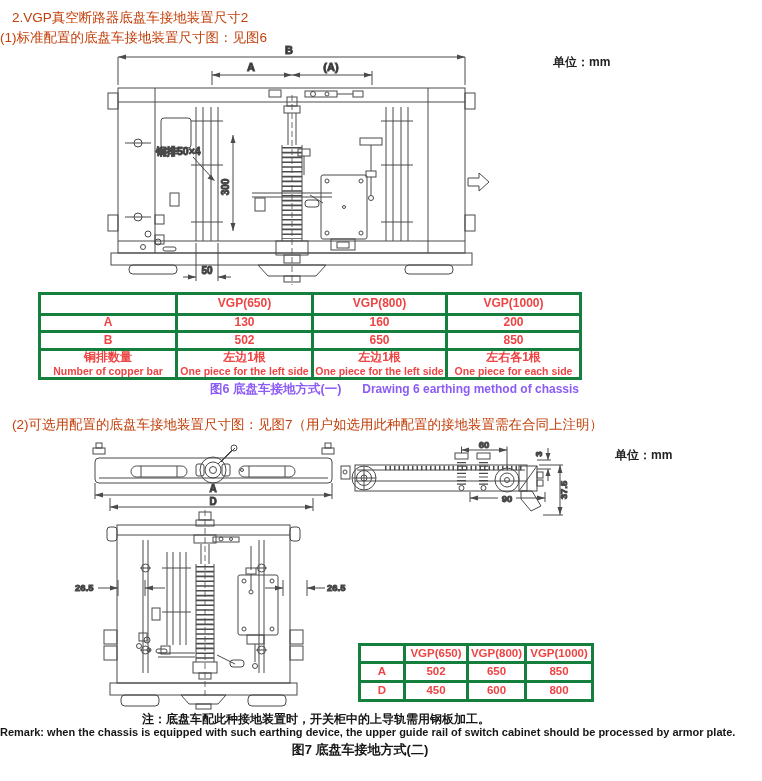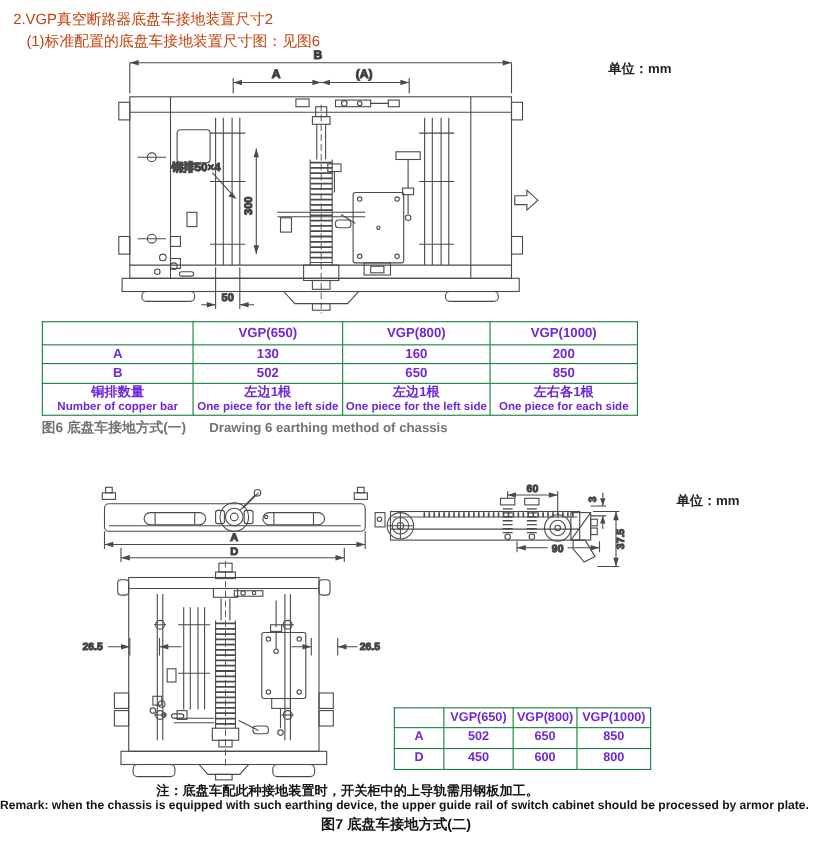--- a/index.html
+++ b/index.html
@@ -1,44 +1,44 @@
 <!DOCTYPE html>
 <html><head>
 <meta charset="utf-8">
 <style>
   html,body{margin:0;padding:0;background:#ffffff;}
   #page{position:relative;width:762px;height:781px;background:#ffffff;overflow:hidden;
         font-family:"Liberation Sans",sans-serif;color:#3f3f3f;}
   .abs{position:absolute;}
   .para{font-size:13.5px;color:#c2410c;white-space:nowrap;}
-  .cap{font-weight:bold;color:#737373;text-align:left;}
+  .cap{font-weight:bold;color:#8b5cf6;text-align:right;}
   table{border-collapse:collapse;table-layout:fixed;}
-  td,th{border:1px solid #15803d;text-align:center;vertical-align:middle;
-        padding:0;font-weight:bold;color:#6d28d9;line-height:1.15;}
+  td,th{border:3px solid #15803d;text-align:center;vertical-align:middle;
+        padding:0;font-weight:bold;color:#ef4444;line-height:1.15;}
   #t6{width:541px;font-size:12px;}
   #t6 .hrow{height:21px;}
   #t6 .r1{height:17px;}
   #t6 .r2{height:18px;}
   #t6 .r3{height:29px;margin-top:12px;}
   #t6 .sub{font-size:10.5px;display:block;}
   #t6 .main{font-size:12px;display:block;}
   #t7{width:233px;font-size:11.5px;}
   #t7 .hrow{height:18px;}
   #t7 .r{height:19px;}
   svg{display:block;}
   svg text{font-family:"Liberation Sans",sans-serif;fill:#222222;font-weight:bold;}
   .note{font-weight:bold;color:#161616;text-align:center;white-space:nowrap;}
 </style>
 </head>
 <body>
 
 <div id="page">
 
   <div class="abs para" style="left:12px;top:9px;">2.VGP真空断路器底盘车接地装置尺寸2</div>
-  <div class="abs para" style="left:24px;top:29px;">(1)标准配置的底盘车接地装置尺寸图：见图6</div>
+  <div class="abs para" style="left:0;top:29px;">(1)标准配置的底盘车接地装置尺寸图：见图6</div>
 
   <svg class="abs" style="left:55px;top:45px;" width="650" height="245" viewBox="0 0 650 245">
     <g stroke="#4a4a4a" stroke-width="1" fill="none">
 
       <g>
         <path d="M63,40 V12 M410,40 V12 M63,12 H410"></path>
         <polygon points="63,12 71,9.5 71,14.5" fill="#4a4a4a" stroke="none"></polygon>
         <polygon points="410,12 402,9.5 402,14.5" fill="#4a4a4a" stroke="none"></polygon>
       </g>
       <text x="234" y="9" font-size="11" text-anchor="middle">B</text>
@@ -208,20 +208,21 @@
     </tr>
   </tbody>
     </table>
 
   <div class="abs cap" style="left:38px;top:381px;width:541px;font-size:12.5px;">
     <span>图6 底盘车接地方式(一)</span>
     <span style="display:inline-block;width:14px;"></span>
     <span style="font-size:12px;">Drawing 6 earthing method of chassis</span>
   </div>
 
+  <div class="abs para" style="left:12px;top:416px;">(2)可选用配置的底盘车接地装置尺寸图：见图7（用户如选用此种配置的接地装置需在合同上注明）</div>
 
   <svg class="abs" style="left:55px;top:440px;" width="650" height="272" viewBox="0 0 650 272">
     <g stroke="#4a4a4a" stroke-width="1" fill="none">
 
       <g>
         <rect x="40" y="18" width="237" height="25" rx="4"></rect>
         <path d="M44,38 H273"></path>
         <rect x="38" y="8" width="12" height="6"></rect>
           <rect x="41" y="3" width="6" height="5"></rect>
         <rect x="267" y="8" width="12" height="6"></rect>

